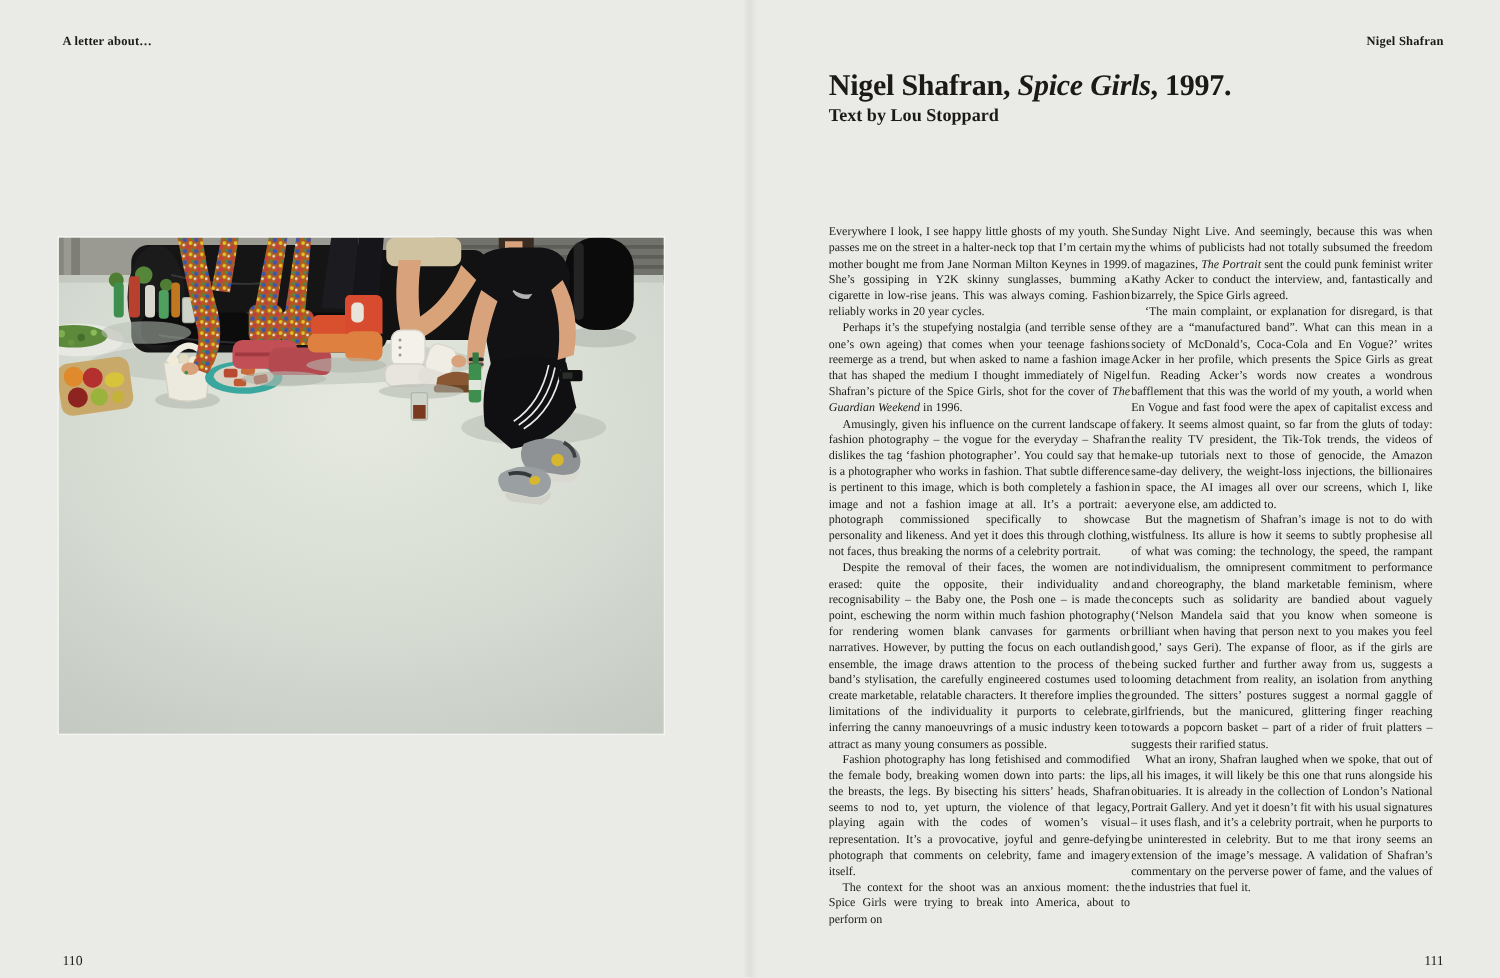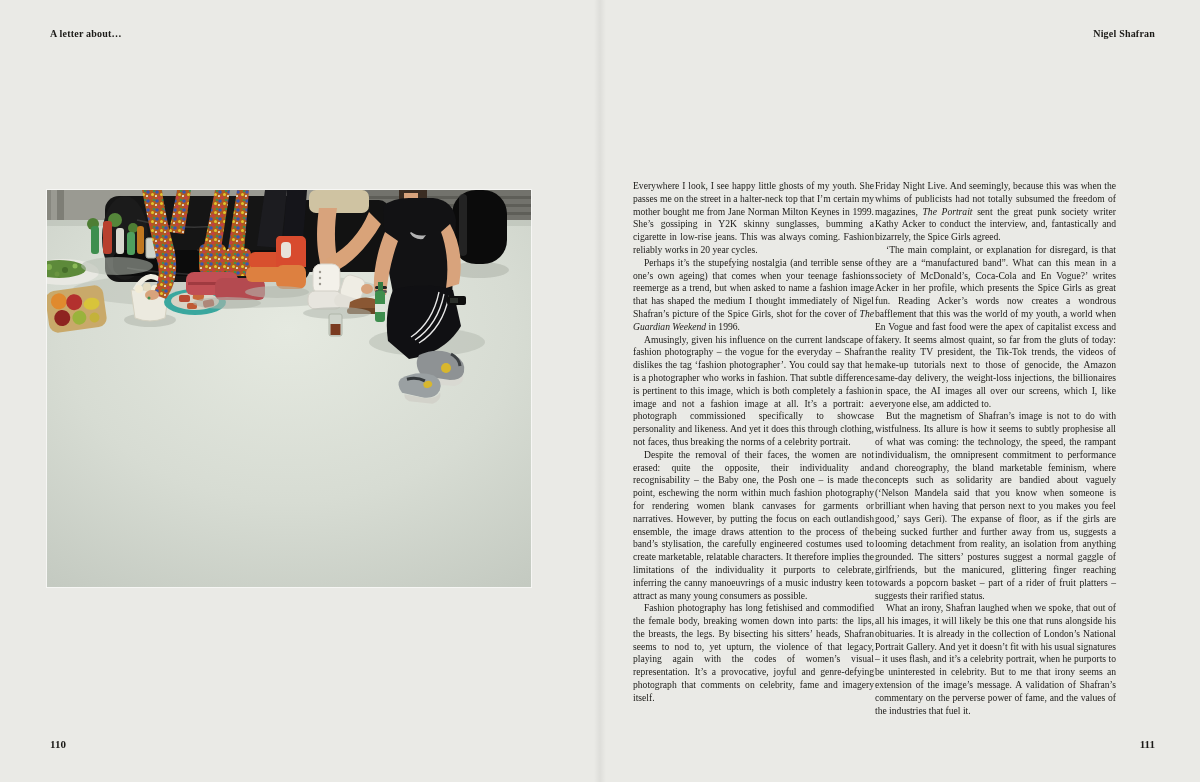--- a/index.html
+++ b/index.html
@@ -18,26 +18,26 @@
   .running-head{position:absolute;top:28px;font-size:10px;font-weight:bold;letter-spacing:.2px}
   .rh-left{left:50px}
   .rh-right{right:45px;text-align:right}
   .photo{position:absolute;left:47px;top:190px;width:484px;height:397px;
          overflow:hidden;background:var(--photo-floor);
          box-shadow:0 0 0 1px rgba(255,255,255,.55)}
   .photo svg{display:block;width:100%;height:100%}
   .article-head{position:absolute;left:663px;top:56px;width:500px}
   .article-title{font-size:24px;font-weight:bold;letter-spacing:-.2px;line-height:1.1}
   .article-byline{font-size:14.5px;font-weight:bold;margin-top:3px}
-  .columns{position:absolute;left:633px;top:180px;width:494px;display:flex;gap:1px}
+  .columns{position:absolute;left:663px;top:180px;width:494px;display:flex;gap:1px}
   .col{width:241px;font-size:9.6px;line-height:12.8px;text-align:justify;
        hyphens:auto;-webkit-hyphens:auto;color:var(--ink)}
   .col p{margin:0}
   .col p.indent{text-indent:11px}
-  .page-number{position:absolute;top:738px;font-size:11px;font-weight:bold}
+  .page-number{position:absolute;top:763px;font-size:11px;font-weight:normal}
   .pn-left{left:50px}
   .pn-right{right:45px;text-align:center}
   .fold{position:absolute;left:594px;top:0;width:12px;height:782px;pointer-events:none;
         background:linear-gradient(90deg,rgba(0,0,0,0) 0%,rgba(0,0,0,.05) 50%,rgba(0,0,0,0) 100%)}
 </style>
 </head>
 <body>
 
 <div class="spread">
 
@@ -224,31 +224,36 @@
         </g>
       </g>
 
       <g>
         <rect x="400" y="106" width="19" height="9" rx="2" fill="#0f0f0f"></rect>
         <rect x="403" y="108" width="8" height="5" fill="#2a2e2a"></rect>
       </g>
     </svg>
   </figure>
 
+  <header class="article-head">
+    <h1 class="article-title"><span>Nigel Shafran, </span><i>Spice Girls</i><span>, 1997.</span></h1>
+    <h2 class="article-byline">Text by Lou Stoppard</h2>
+  </header>
 
   <div class="columns">
     <div class="col">
         <p><span>Everywhere I look, I see happy little ghosts of my youth. She passes me on the street in a halter-neck top that I’m certain my mother bought me from Jane Norman Milton Keynes in 1999. She’s gossiping in Y2K skinny sunglasses, bumming a cigarette in low-rise jeans. This was always coming. Fashion reliably works in 20 year cycles.</span></p>
         <p class="indent"><span>Perhaps it’s the stupefying nostalgia (and terrible sense of one’s own ageing) that comes when your teenage fashions reemerge as a trend, but when asked to name a fashion image that has shaped the medium I thought immediately of Nigel Shafran’s picture of the Spice Girls, shot for the cover of </span><i>The Guardian Weekend</i><span> in 1996.</span></p>
         <p class="indent"><span>Amusingly, given his influence on the current landscape of fashion photography – the vogue for the everyday – Shafran dislikes the tag ‘fashion photographer’. You could say that he is a photographer who works in fashion. That subtle difference is pertinent to this image, which is both completely a fashion image and not a fashion image at all. It’s a portrait: a photograph commissioned specifically to showcase personality and likeness. And yet it does this through clothing, not faces, thus breaking the norms of a celebrity portrait.</span></p>
         <p class="indent"><span>Despite the removal of their faces, the women are not erased: quite the opposite, their individuality and recognisability – the Baby one, the Posh one – is made the point, eschewing the norm within much fashion photography for rendering women blank canvases for garments or narratives. However, by putting the focus on each outlandish ensemble, the image draws attention to the process of the band’s stylisation, the carefully engineered costumes used to create marketable, relatable characters. It therefore implies the limitations of the individuality it purports to celebrate, inferring the canny manoeuvrings of a music industry keen to attract as many young consumers as possible.</span></p>
         <p class="indent"><span>Fashion photography has long fetishised and commodified the female body, breaking women down into parts: the lips, the breasts, the legs. By bisecting his sitters’ heads, Shafran seems to nod to, yet upturn, the violence of that legacy, playing again with the codes of women’s visual representation. It’s a provocative, joyful and genre-defying photograph that comments on celebrity, fame and imagery itself.</span></p>
+        <p class="indent"><span>The context for the shoot was an anxious moment: the Spice Girls were trying to break into America, about to perform on</span></p>
       </div>
     <div class="col">
-        <p><span>Friday Night Live. And seemingly, because this was when the whims of publicists had not totally subsumed the freedom of magazines, </span><i>The Portrait</i><span> sent the great punk society writer Kathy Acker to conduct the interview, and, fantastically and bizarrely, the Spice Girls agreed.</span></p>
+        <p><span>Sunday Night Live. And seemingly, because this was when the whims of publicists had not totally subsumed the freedom of magazines, </span><i>The Portrait</i><span> sent the could punk feminist writer Kathy Acker to conduct the interview, and, fantastically and bizarrely, the Spice Girls agreed.</span></p>
         <p class="indent"><span>‘The main complaint, or explanation for disregard, is that they are a “manufactured band”. What can this mean in a society of McDonald’s, Coca-Cola and En Vogue?’ writes Acker in her profile, which presents the Spice Girls as great fun. Reading Acker’s words now creates a wondrous bafflement that this was the world of my youth, a world when En Vogue and fast food were the apex of capitalist excess and fakery. It seems almost quaint, so far from the gluts of today: the reality TV president, the Tik-Tok trends, the videos of make-up tutorials next to those of genocide, the Amazon same-day delivery, the weight-loss injections, the billionaires in space, the AI images all over our screens, which I, like everyone else, am addicted to.</span></p>
         <p class="indent"><span>But the magnetism of Shafran’s image is not to do with wistfulness. Its allure is how it seems to subtly prophesise all of what was coming: the technology, the speed, the rampant individualism, the omnipresent commitment to performance and choreography, the bland marketable feminism, where concepts such as solidarity are bandied about vaguely (‘Nelson Mandela said that you know when someone is brilliant when having that person next to you makes you feel good,’ says Geri). The expanse of floor, as if the girls are being sucked further and further away from us, suggests a looming detachment from reality, an isolation from anything grounded. The sitters’ postures suggest a normal gaggle of girlfriends, but the manicured, glittering finger reaching towards a popcorn basket – part of a rider of fruit platters – suggests their rarified status.</span></p>
         <p class="indent"><span>What an irony, Shafran laughed when we spoke, that out of all his images, it will likely be this one that runs alongside his obituaries. It is already in the collection of London’s National Portrait Gallery. And yet it doesn’t fit with his usual signatures – it uses flash, and it’s a celebrity portrait, when he purports to be uninterested in celebrity. But to me that irony seems an extension of the image’s message. A validation of Shafran’s commentary on the perverse power of fame, and the values of the industries that fuel it.</span></p>
       </div>
   </div>
 
   <div class="page-number pn-left">110</div>
   <div class="page-number pn-right">111</div>
 
   <div class="fold"></div>

